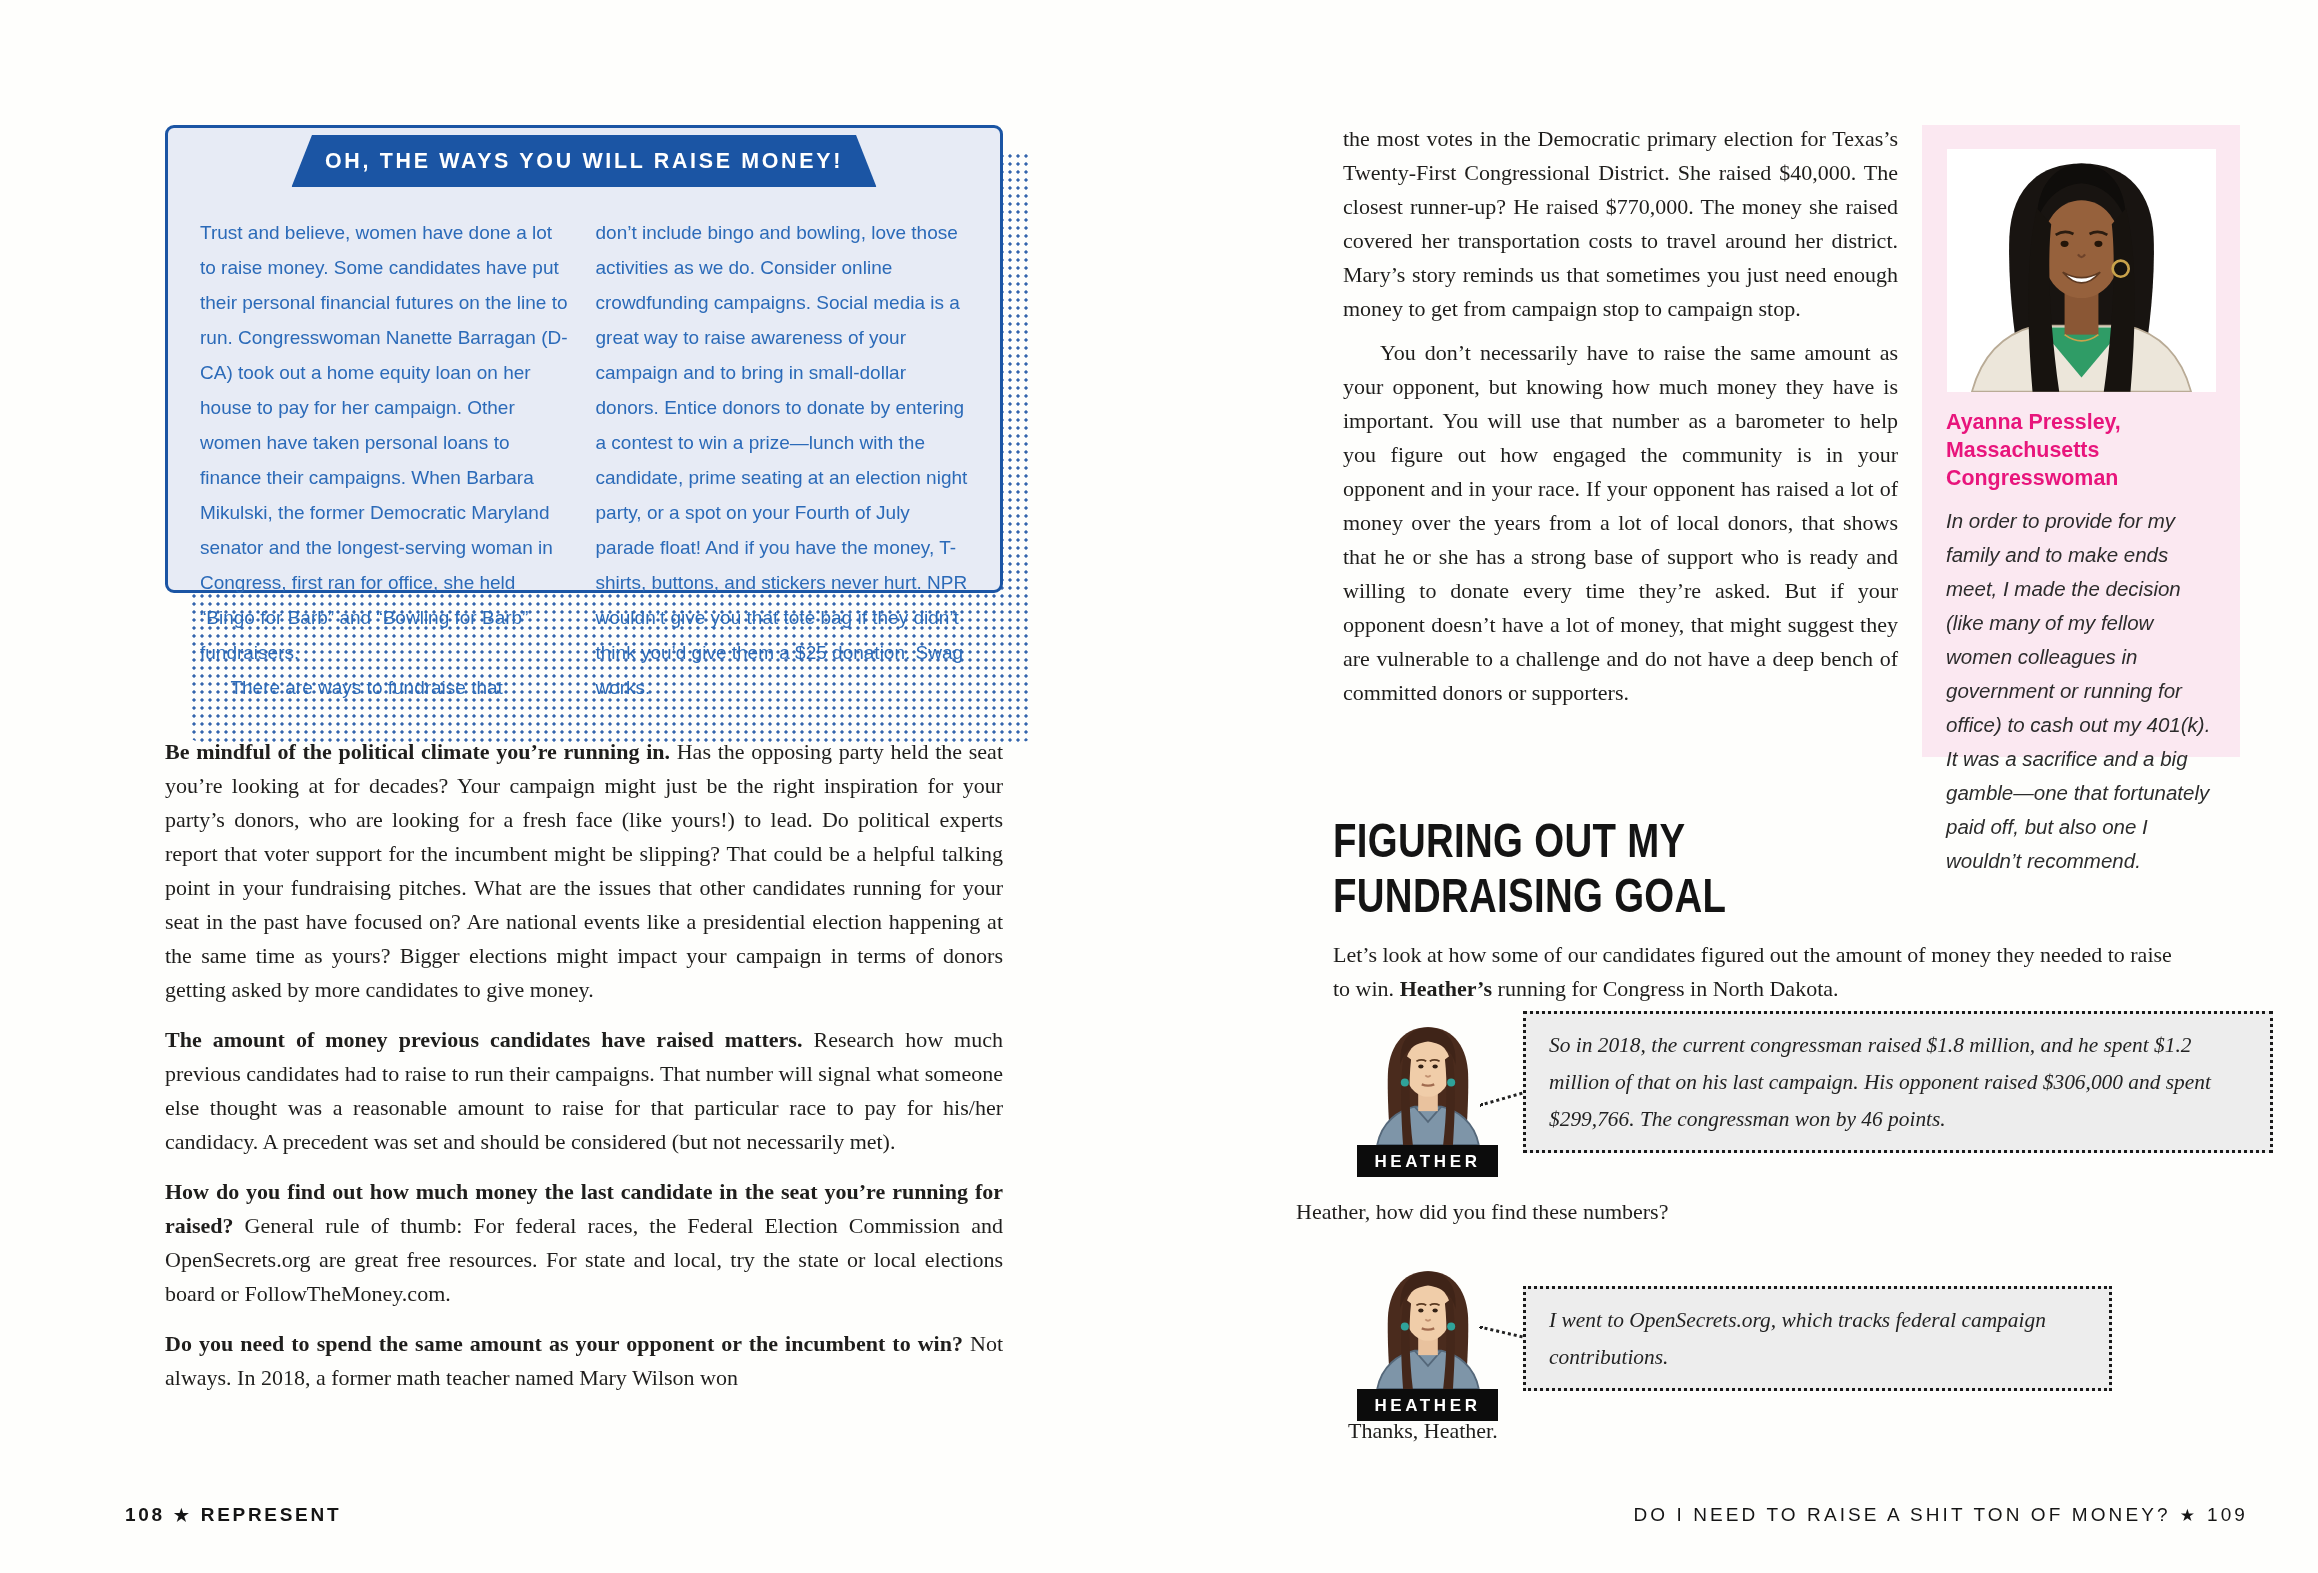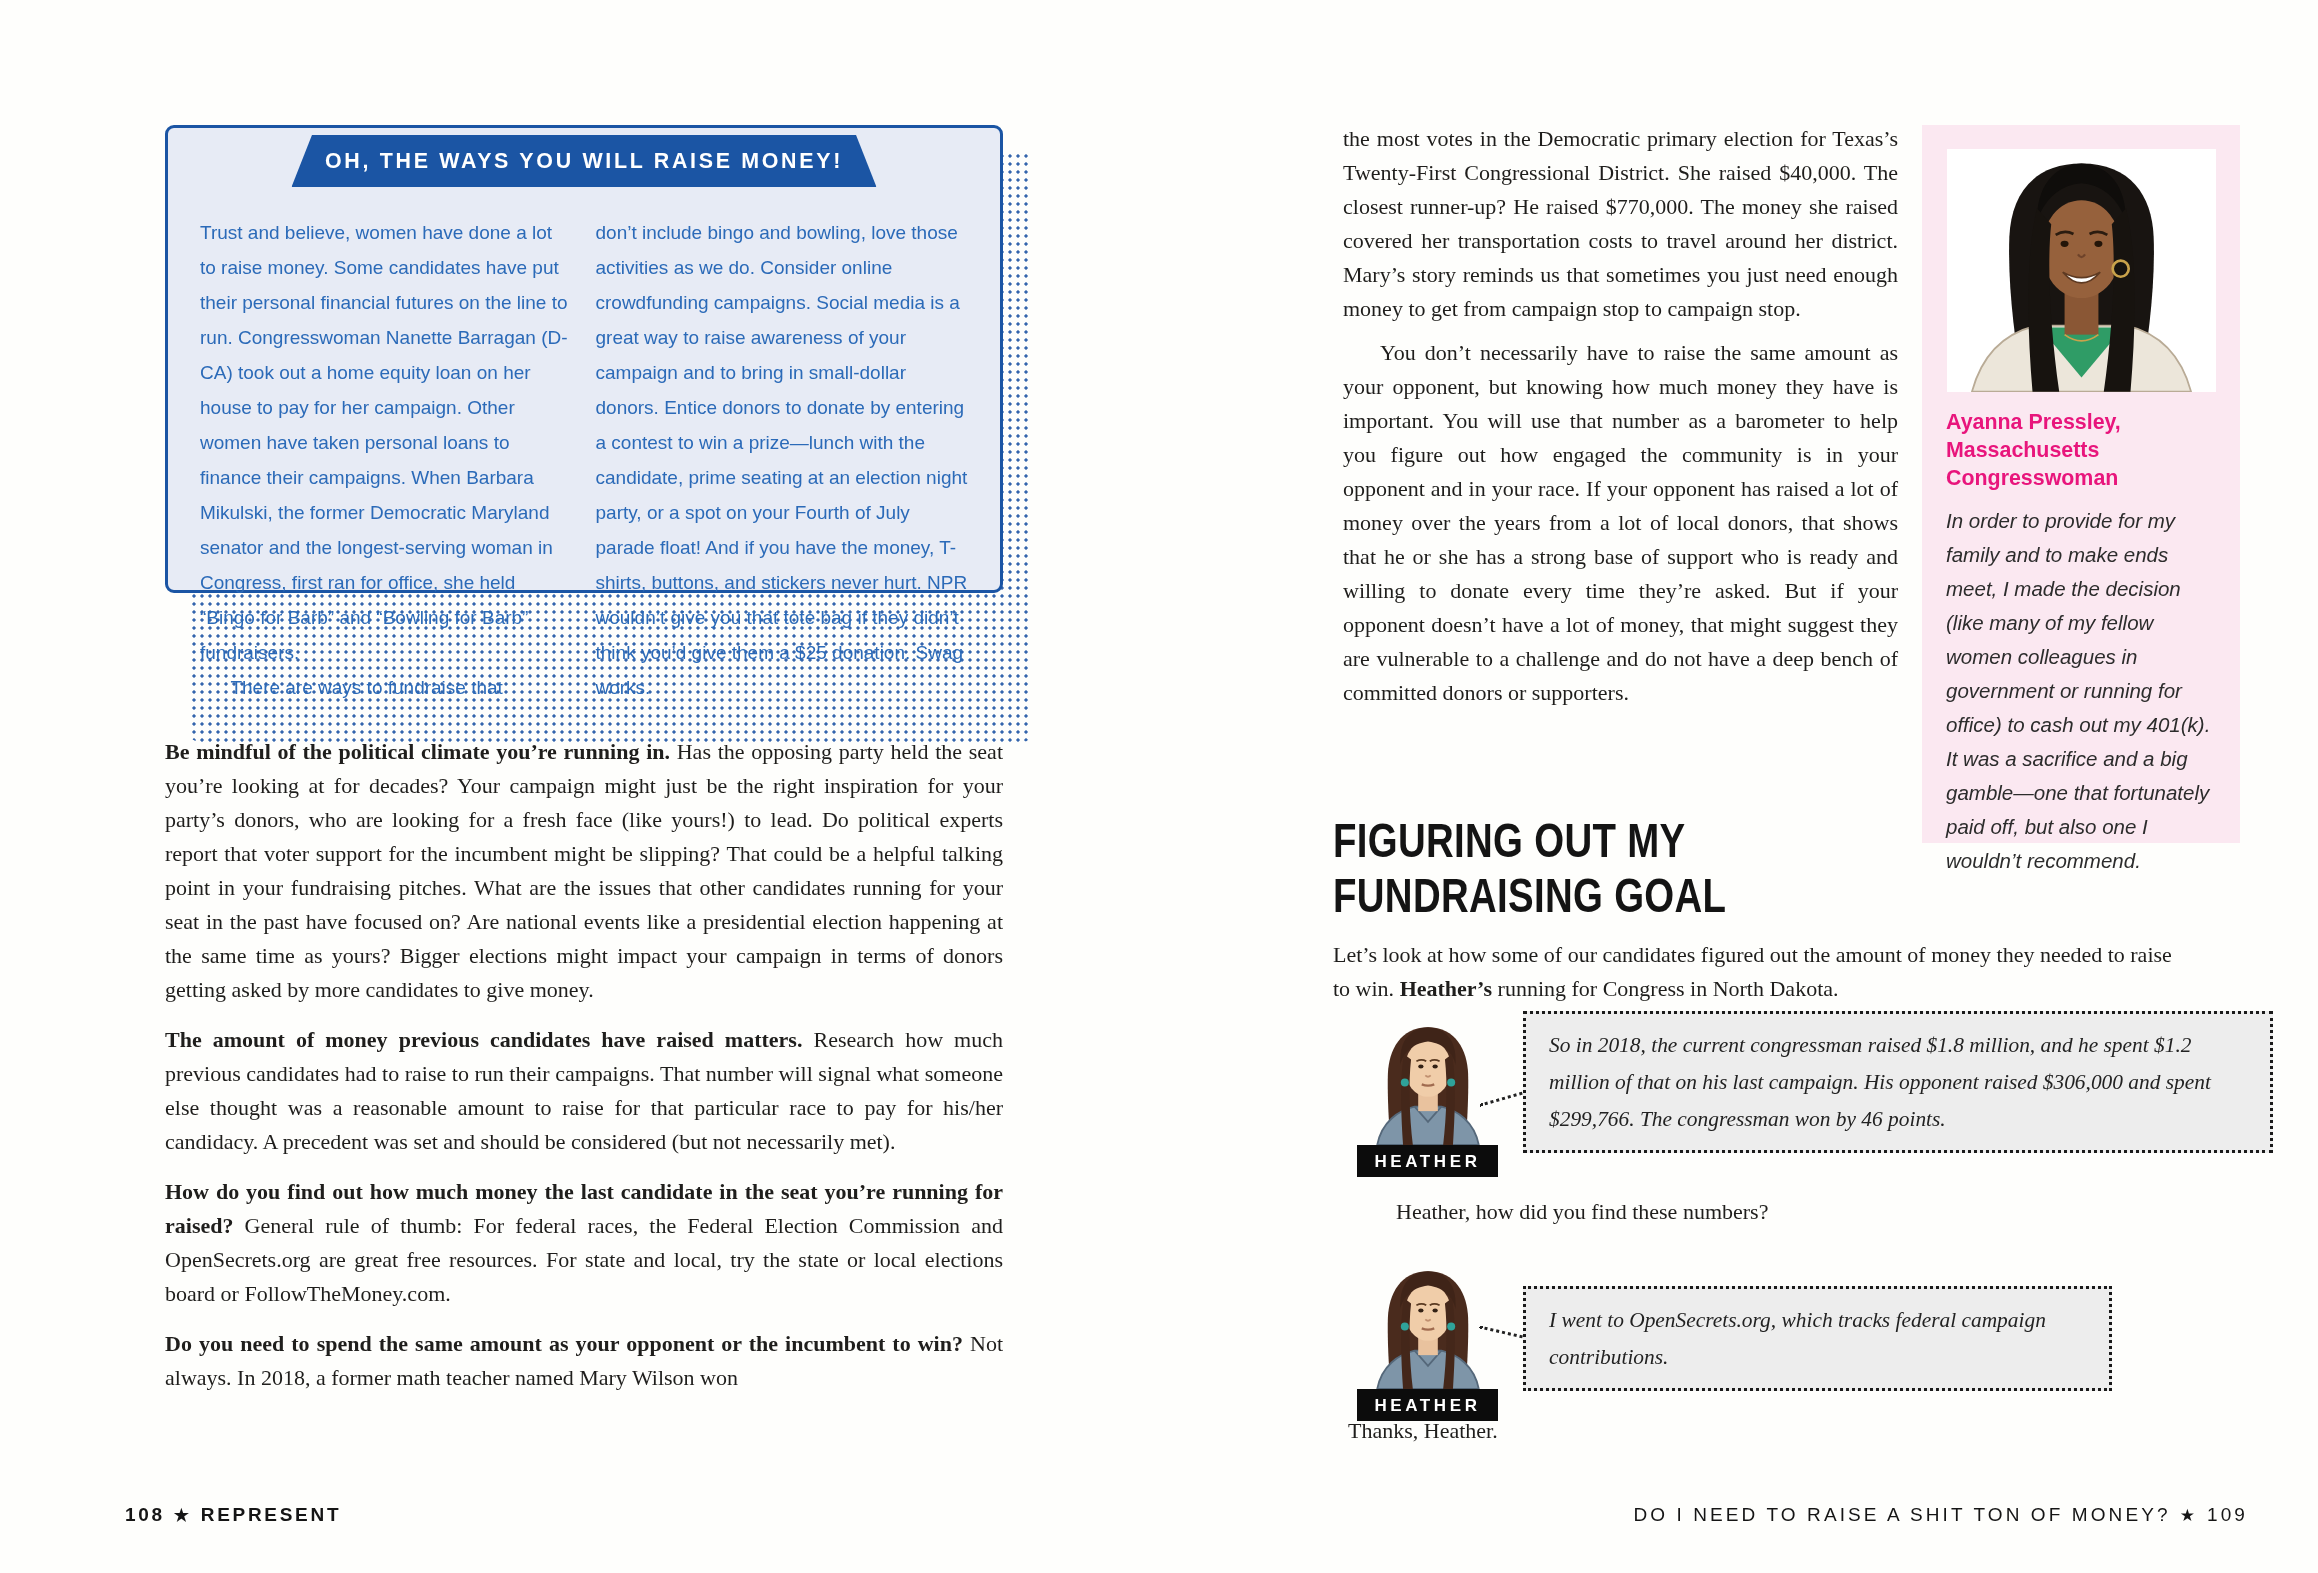--- a/index.html
+++ b/index.html
@@ -86,26 +86,26 @@
     font-size:21.4px; line-height:37px; color:#222;
     padding:12.5px 23px; text-align:left;
   }
   .bubble1 { left:1523px; top:1011px; width:750px; }
   .bubble2 { left:1523px; top:1286px; width:589px; }
 
   .connector { position:absolute; border-top:3.6px dotted #222; width:49px; }
   .c1 { left:1479px; top:1097px; transform:rotate(-16deg); }
   .c2 { left:1479px; top:1331px; transform:rotate(13deg); }
 
-  .question { position:absolute; left:1396px; top:1195px; width:731px; text-align:left; }
+  .question { position:absolute; left:1296px; top:1195px; width:731px; text-align:left; }
   .thanks   { position:absolute; left:1348px; top:1414px; text-align:left; }
 
   
   .pressley-box {
-    position:absolute; left:1922px; top:125px; width:318px; height:718px;
+    position:absolute; left:1922px; top:125px; width:318px; height:632px;
     background:#fbe8f1;
   }
   .pressley-photo {
     margin:24px auto 0 auto; width:269px; height:243px; background:#ffffff;
     overflow:hidden;
   }
   .pressley-caption {
     margin:16px 24px 0 24px; color:#e8157c;
     font-family:"Liberation Sans", sans-serif; font-weight:bold;
     font-size:21.4px; line-height:28px;

